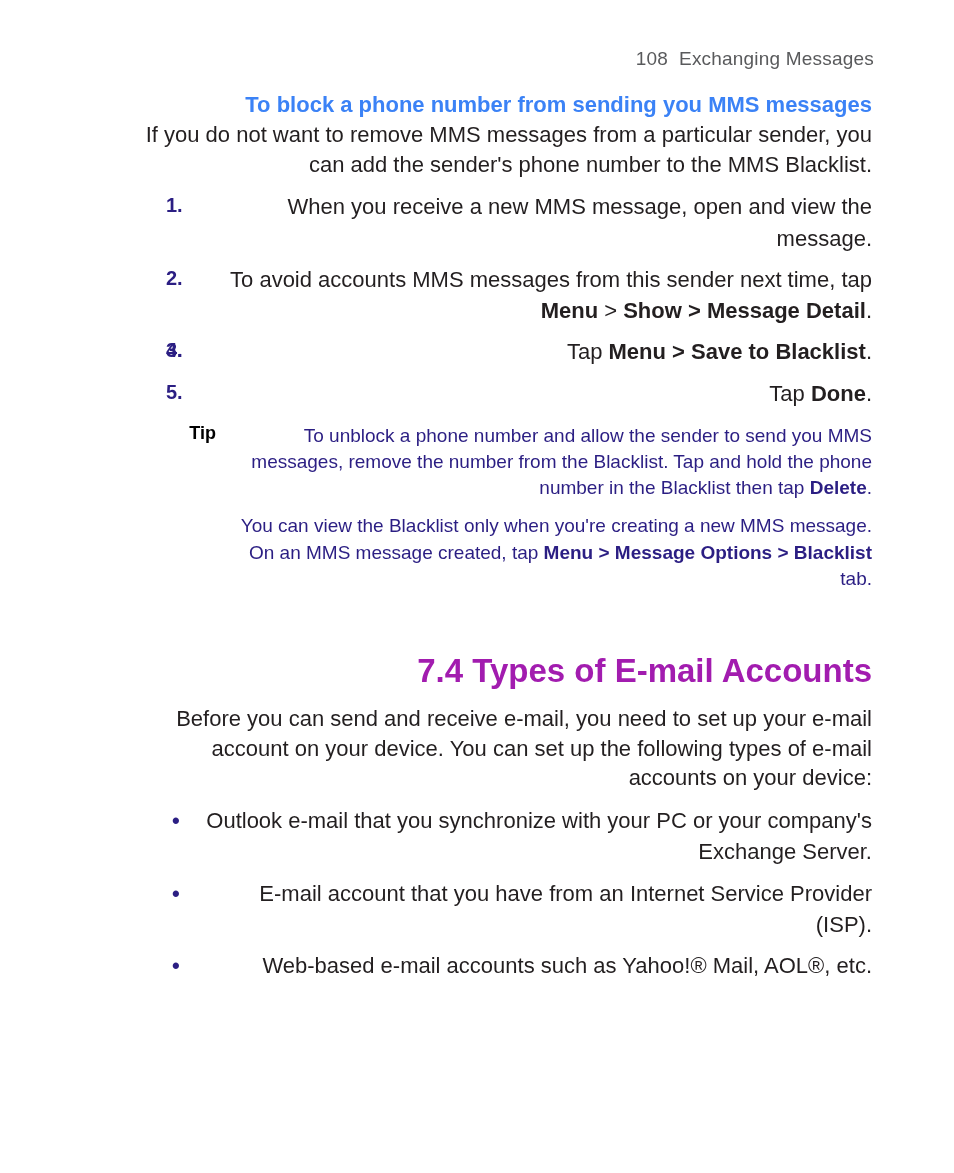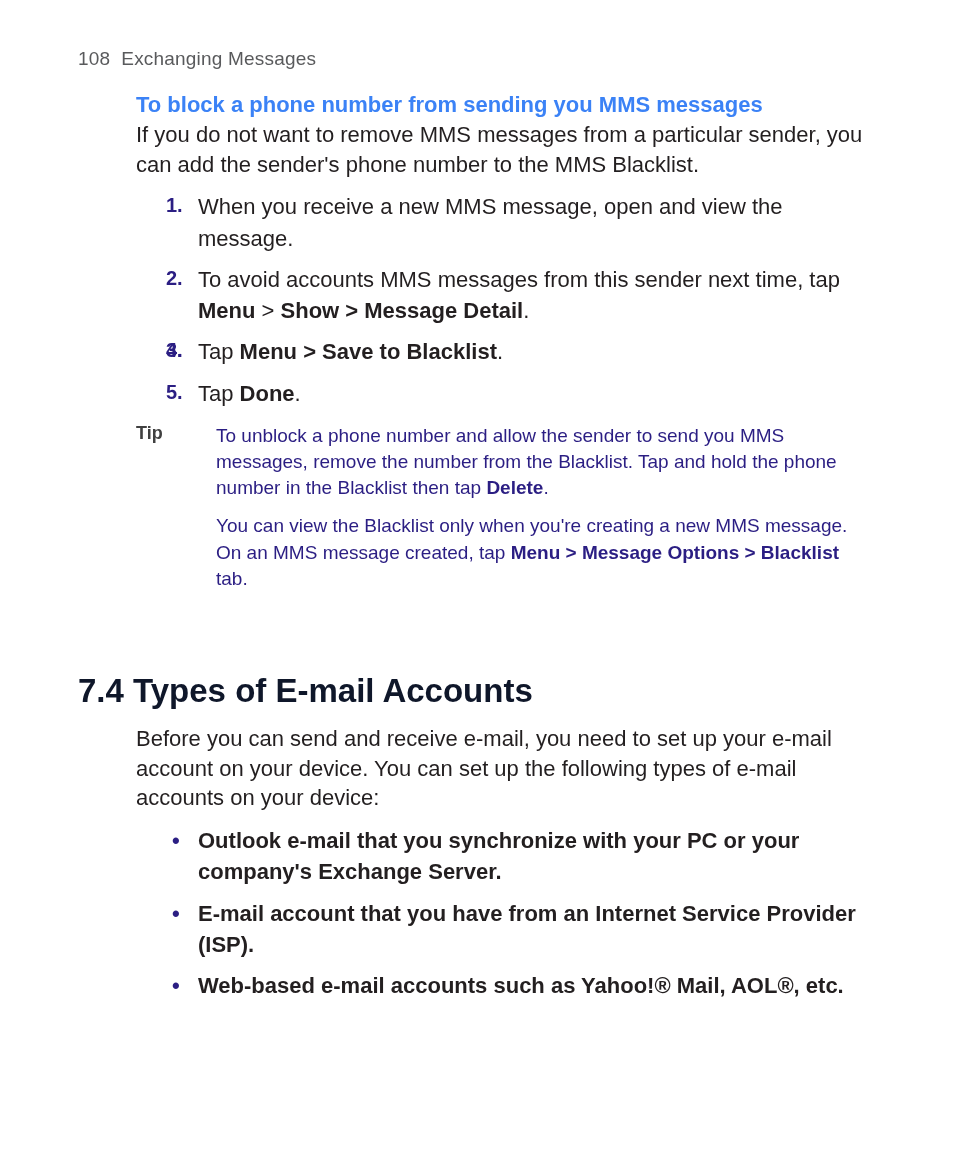--- a/index.html
+++ b/index.html
@@ -9,20 +9,21 @@
     font-family: "Segoe UI", "Myriad Pro", "Helvetica Neue", Arial, sans-serif;
     color: #231f20;
     width: 954px;
   }
   .page {
     width: 954px;
     height: 1173px;
     position: relative;
     box-sizing: border-box;
     padding: 48px 80px 56px 78px;
+    text-align: right;
   }
   .running-head {
     font-size: 19px;
     color: #595a5c;
     margin-bottom: 22px;
     letter-spacing: 0.2px;
   }
   .content {
     padding-left: 58px;
     padding-right: 2px;
@@ -57,46 +58,45 @@
     color: #2b1e83;
     font-weight: 700;
     font-size: 20px;
   }
   .b { font-weight: 700; }
   .tip-block {
     display: flex;
     margin: 8px 0 0 0;
   }
   .tip-label {
-    color: #404040;
+    color: #000000;
     font-weight: 700;
     font-size: 18px;
     flex: 0 0 80px;
   }
   .tip-body {
     flex: 1;
   }
   .tip-body p {
     color: #2b1e83;
     font-size: 19px;
     line-height: 1.38;
     margin: 0 0 12px 0;
   }
   .tip-body .b { color: #2b1e83; }
   h2.section-head {
-    color: #0f172a;
+    color: #a21caf;
     font-weight: 700;
     font-size: 33px;
-    margin: 68px 0 14px -58px;
+    margin: 48px 0 14px -58px;
   }
   ul.bullets {
     list-style: none;
     padding: 0 0 0 30px;
     margin: 8px 0 0 0;
-    font-weight: bold;
   }
   ul.bullets > li {
     font-size: 22px;
     line-height: 1.42;
     margin-bottom: 10px;
     position: relative;
     padding-left: 32px;
   }
   ul.bullets > li::before {
     content: "•";

